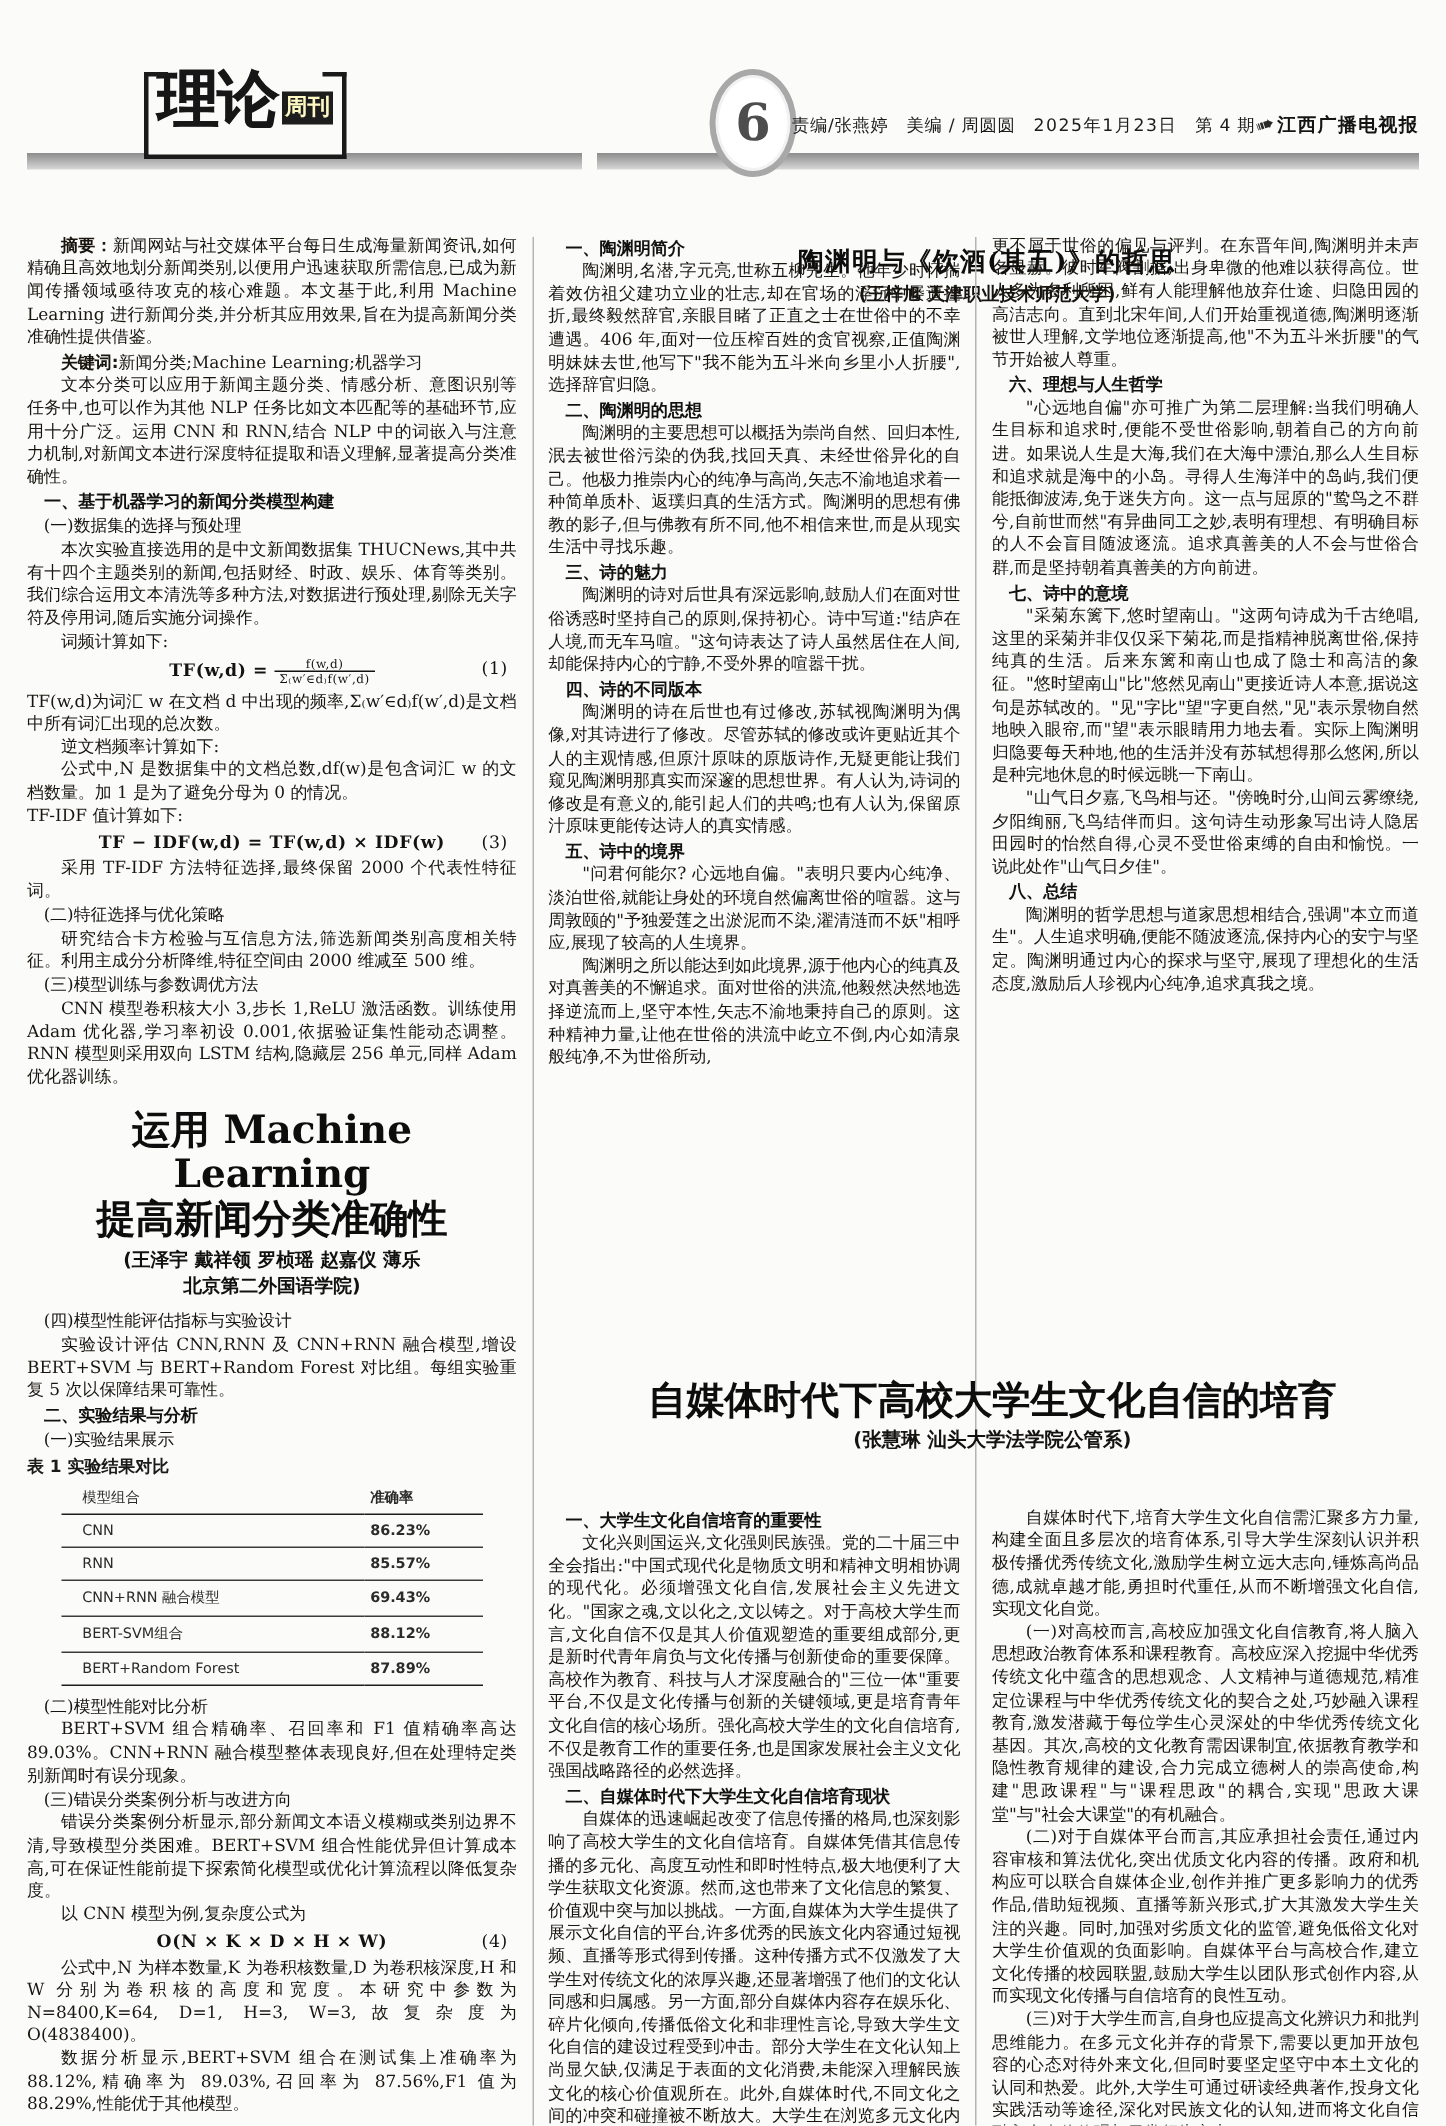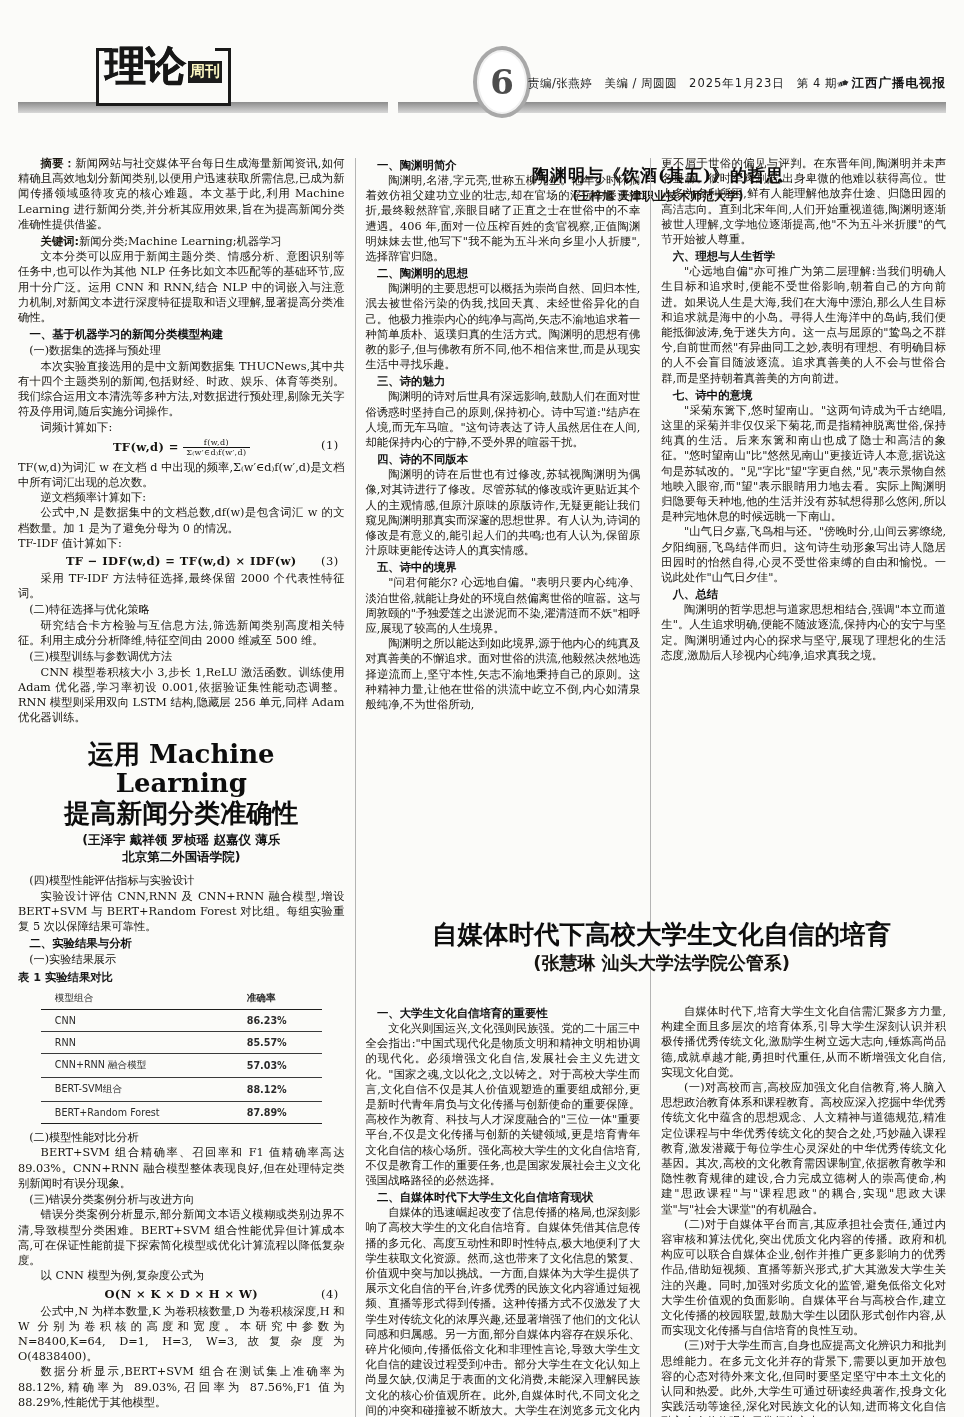--- a/index.html
+++ b/index.html
@@ -179,21 +179,21 @@
   .byline-tao {
     text-align:center; font-family:"DejaVu Sans","Liberation Sans",sans-serif;
     font-weight:700; font-size: 12px; margin: 2px 0 10px 0;
   }
 
   .t-zmt {
     font-size: 25.5px; margin: 8px 0 2px 0; letter-spacing: 0px;
   }
   .byline-zmt {
     text-align:center; font-family:"DejaVu Sans","Liberation Sans",sans-serif;
-    font-weight:700; font-size: 18px; margin: 2px 0 8px 0;
+    font-weight:700; font-size: 13px; margin: 2px 0 8px 0;
   }
 
   .tao-body { }
 </style>
 </head>
 <body>
 
 <div class="page">
 
   <div class="masthead">
@@ -295,21 +295,21 @@
           <tr>
             <td>CNN</td>
             <td class="num">86.23%</td>
           </tr>
           <tr>
             <td>RNN</td>
             <td class="num">85.57%</td>
           </tr>
           <tr>
             <td>CNN+RNN 融合模型</td>
-            <td class="num">57.03%</td>
+            <td class="num">69.43%</td>
           </tr>
           <tr>
             <td>BERT-SVM组合</td>
             <td class="num">88.12%</td>
           </tr>
           <tr>
             <td>BERT+Random Forest</td>
             <td class="num">87.89%</td>
           </tr>
         </tbody>

